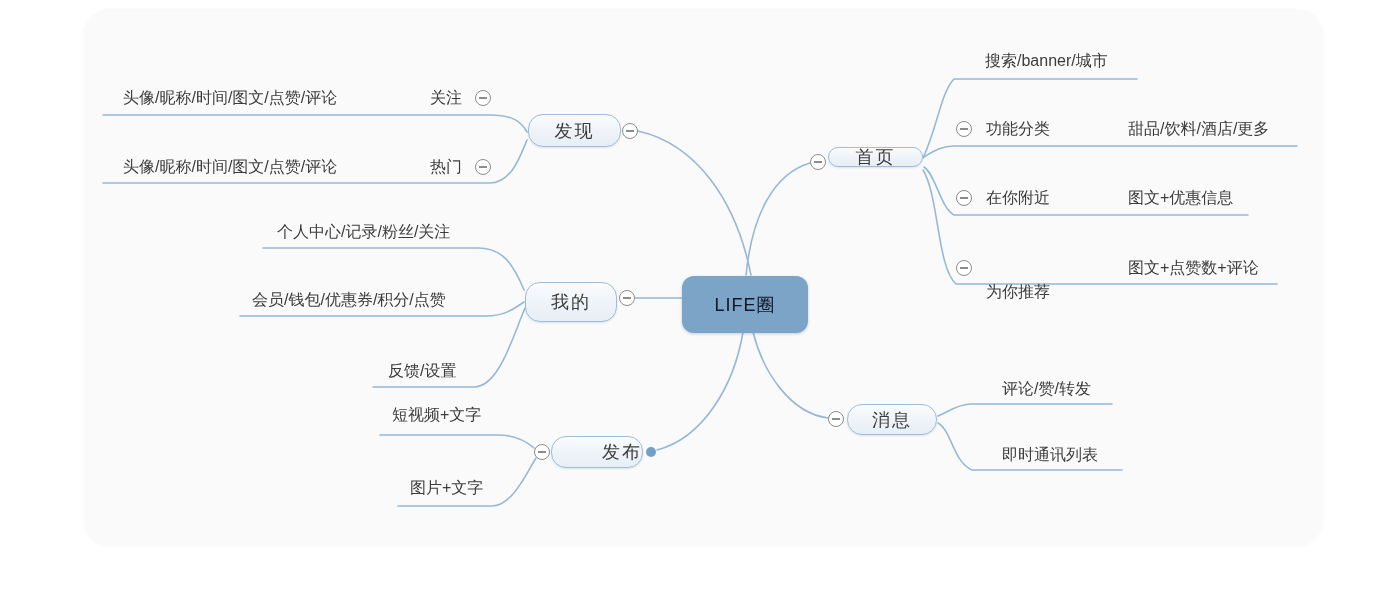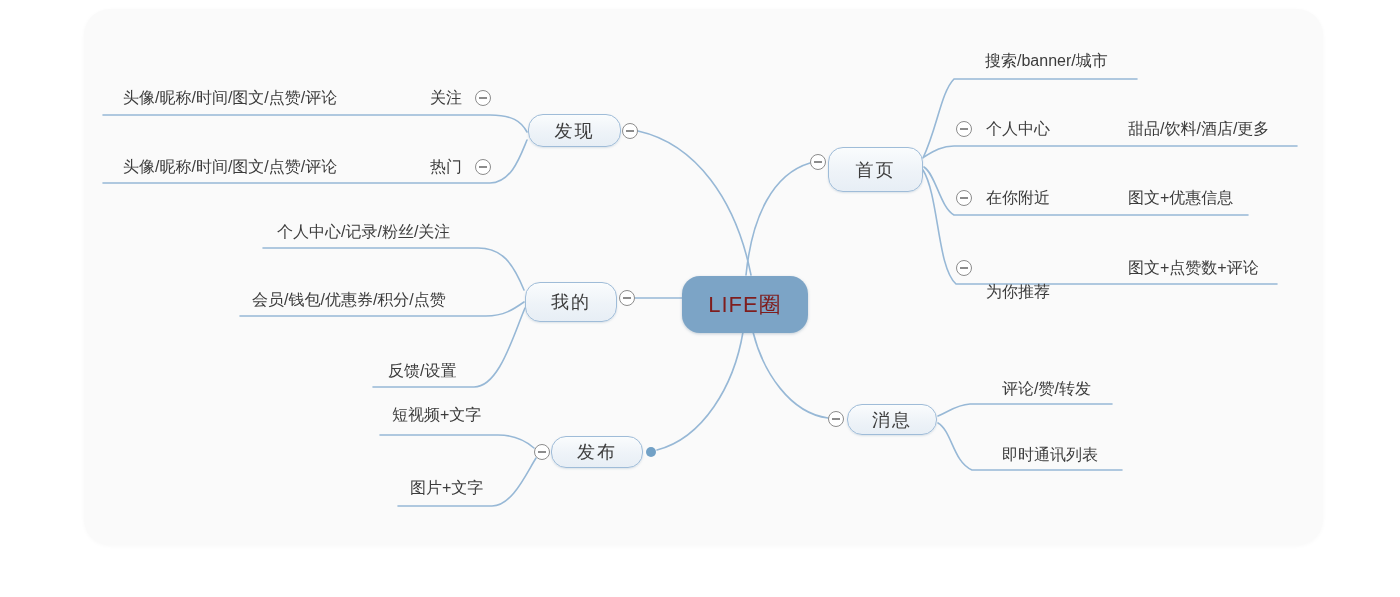--- a/index.html
+++ b/index.html
@@ -26,22 +26,22 @@
     background: linear-gradient(180deg, #fafcfd 0%, #eef3f8 55%, #e7eef5 100%);
     font-size: 18px; letter-spacing: 2px; color: #3c3c3c;
     box-shadow: 0 1px 2px rgba(120,150,180,0.25);
     cursor: pointer;
   }
 
   
   .node-root {
     display: flex; align-items: center; justify-content: center;
     position: absolute; z-index: 3;
-    background: #7ca4c6; border-radius: 18px; border: none;
-    color: #7f1d1d; font-size: 22px; letter-spacing: 1px;
+    background: #7ca4c6; border-radius: 12px; border: none;
+    color: #0f172a; font-size: 18px; letter-spacing: 1px;
     box-shadow: 0 1px 3px rgba(90,120,150,0.35);
     cursor: pointer;
   }
 
   
   .leaf {
     font-size: 16px; line-height: 22px; white-space: nowrap; color: #3c3c3c; cursor: pointer;
   }
 
   
@@ -109,38 +109,38 @@
 
   <div class="node" style="left:525px; top:282px; width:92px; height:40px;">
     <span>我的</span>
   </div>
   <div class="collapse" style="left:619px; top:290px;"></div>
 
   <div class="leaf" style="left:277px; top:221px;">个人中心/记录/粉丝/关注</div>
   <div class="leaf" style="left:252px; top:289px;">会员/钱包/优惠券/积分/点赞</div>
   <div class="leaf" style="left:388px; top:360px;text-align:right;">反馈/设置</div>
 
-  <div class="node" style="left:551px; top:436px; width:92px; height:32px;">
+  <div class="node" style="left:551px; top:436px; width:92px; height:32px;justify-content:flex-end;">
     <span>发布</span>
   </div>
   <div class="collapse" style="left:534px; top:444px;"></div>
   <div class="dot" style="left:646px; top:447px;"></div>
 
   <div class="leaf" style="left:392px; top:404px;">短视频+文字</div>
   <div class="leaf" style="left:410px; top:477px;">图片+文字</div>
 
-  <div class="node" style="left:828px; top:147px; width:95px; height:45px;">
+  <div class="node" style="left:828px; top:147px; width:95px; height:20px;">
     <span>首页</span>
   </div>
   <div class="collapse" style="left:810px; top:154px;"></div>
 
   <div class="leaf" style="left:985px; top:50px;">搜索/banner/城市</div>
 
   <div class="collapse" style="left:956px; top:121px;"></div>
-  <div class="leaf" style="left:986px; top:118px;">个人中心</div>
+  <div class="leaf" style="left:986px; top:118px;">功能分类</div>
   <div class="leaf" style="left:1128px; top:118px;">甜品/饮料/酒店/更多</div>
 
   <div class="collapse" style="left:956px; top:190px;"></div>
   <div class="leaf" style="left:986px; top:187px;">在你附近</div>
   <div class="leaf" style="left:1128px; top:187px;">图文+优惠信息</div>
 
   <div class="collapse" style="left:956px; top:260px;"></div>
   <div class="leaf" style="left:986px; top:257px;margin-top:24px;">为你推荐</div>
   <div class="leaf" style="left:1128px; top:257px;">图文+点赞数+评论</div>
 

